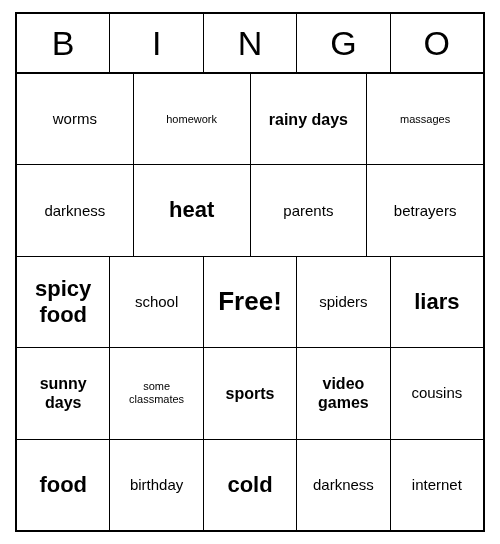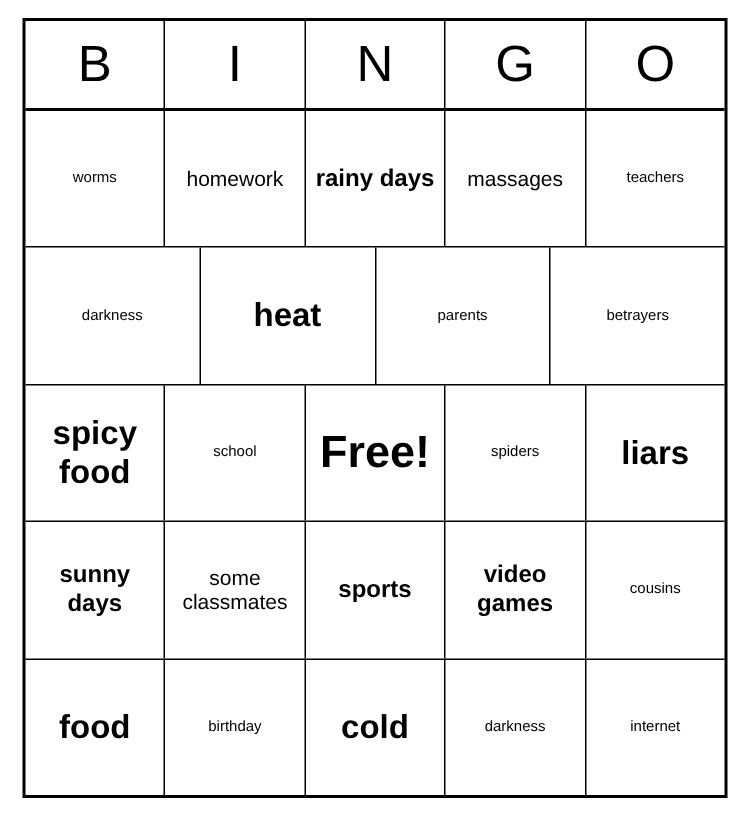--- a/index.html
+++ b/index.html
@@ -65,67 +65,66 @@
     }
 
     .bingo-cell {
       flex: 1;
       display: flex;
       align-items: center;
       justify-content: center;
       text-align: center;
       border-right: 1px solid #000;
       padding: 4px;
-      font-size: 10px;
+      font-size: 15px;
       line-height: 1.2;
     }
 
     .bingo-cell:last-child {
       border-right: none;
     }
 
     .bingo-cell.large {
       font-size: 22px;
       font-weight: bold;
       text-align: center;
     }
 
     .bingo-cell.medium-large {
       font-size: 16px;
       font-weight: bold;
     }
 
     .bingo-cell.free {
-      font-size: 30px;
+      font-size: 26px;
       font-weight: bold;
       text-align: right;
     }
 
     .bingo-cell.small {
-      font-size: 14px;
+      font-size: 11px;
     }
   </style>
 </head>
 <body>
 
 <div class="bingo-card">
   <div class="bingo-header">
   <div class="header-cell">B</div>
       <div class="header-cell">I</div>
       <div class="header-cell">N</div>
       <div class="header-cell">G</div>
       <div class="header-cell">O</div>
     </div>
   <div class="bingo-grid">
   <div class="bingo-row">
         <div class="bingo-cell">worms</div>
         <div class="bingo-cell small">homework</div>
         <div class="bingo-cell medium-large">rainy days</div>
         <div class="bingo-cell small">massages</div>
-        <div class="bingo-cell">teachers</div>
       </div>
       <div class="bingo-row">
         <div class="bingo-cell">darkness</div>
         <div class="bingo-cell large">heat</div>
         <div class="bingo-cell">parents</div>
         <div class="bingo-cell">betrayers</div>
       </div>
       <div class="bingo-row">
         <div class="bingo-cell large">spicy food</div>
         <div class="bingo-cell">school</div>

